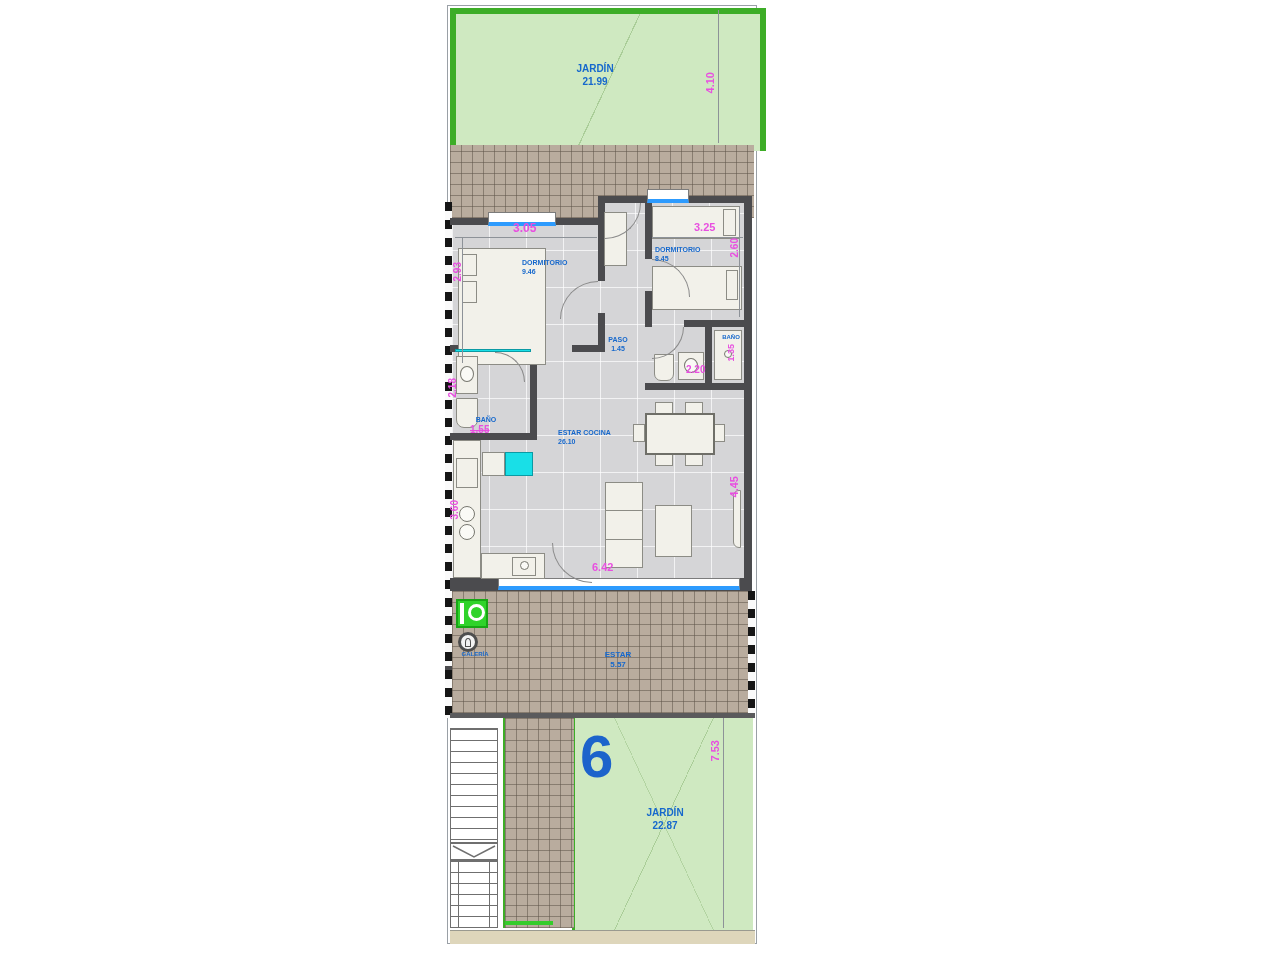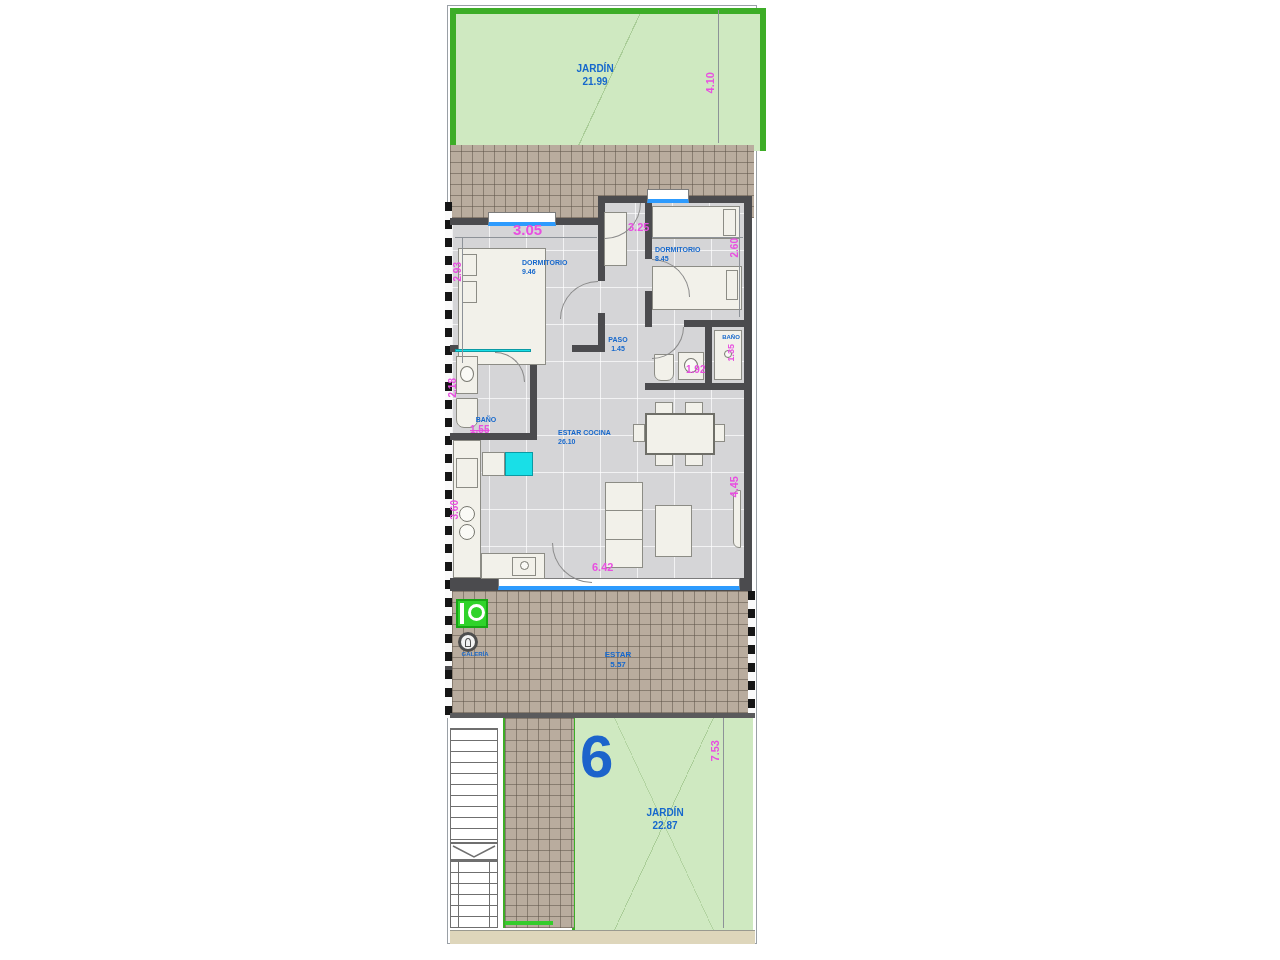--- a/index.html
+++ b/index.html
@@ -165,26 +165,26 @@
 <div class="dim" style="left:470px;top:424px;font-size:10px;text-decoration:line-through;">1.55</div>
 <div class="lbl" style="left:716px;top:334px;width:30px;font-size:6px;">
   <span>BAÑO</span>
 </div>
 <div class="dim vtext" style="left:726px;top:344px;font-size:9px;">1.35</div>
 <div class="lbl" style="left:558px;top:428px;width:80px;font-size:7px;text-align:left;">
   <span>ESTAR COCINA</span><br>
   <span>26.10</span>
 </div>
 
-<div class="dim" style="left:513px;top:221px;font-size:15px;">3.05</div>
+<div class="dim" style="left:513px;top:221px;font-size:12px;">3.05</div>
 <div class="dim vtext" style="left:452px;top:262px;font-size:10px;">2.93</div>
-<div class="dim" style="left:628px;top:221px;font-size:11px;">3.25</div>
+<div class="dim" style="left:694px;top:221px;font-size:11px;">3.25</div>
 <div class="dim vtext" style="left:729px;top:238px;font-size:10px;">2.60</div>
 <div class="dim vtext" style="left:447px;top:378px;font-size:10px;">2.18</div>
-<div class="dim" style="left:686px;top:364px;font-size:10px;">1.92</div>
+<div class="dim" style="left:686px;top:364px;font-size:10px;">2.20</div>
 <div class="dim" style="left:592px;top:561px;font-size:11px;">6.42</div>
 <div class="dim vtext" style="left:728px;top:476px;font-size:11px;">4.45</div>
 <div class="dim vtext" style="left:449px;top:500px;font-size:10px;">3.60</div>
 
 <div class="tiles" style="left:452px;top:591px;width:296px;height:122px;"></div>
 <div class="abs" style="left:456px;top:599px;width:32px;height:29px;background:#2fd32a;border:2px solid #17a614;">
   <div class="abs" style="left:10px;top:3px;width:17px;height:17px;border:3px solid #ffffff;border-radius:50%;"></div>
   <div class="abs" style="left:2px;top:2px;width:4px;height:21px;background:#ffffff;"></div>
 </div>
 <div class="abs" style="left:458px;top:632px;width:20px;height:20px;border:3px solid #4e4e4e;border-radius:50%;background:#f2f2f2;">

